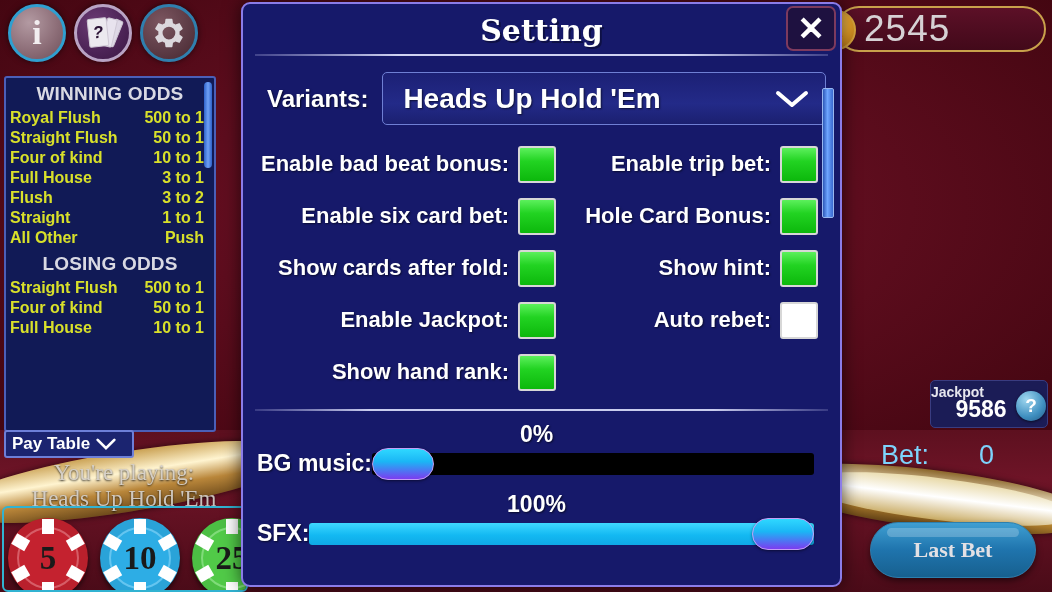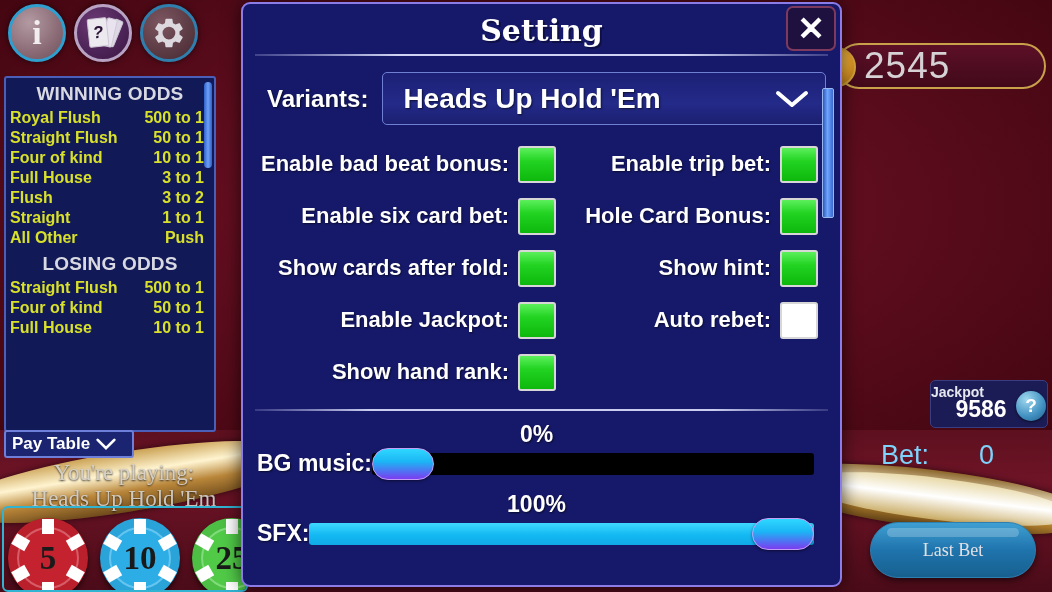--- a/index.html
+++ b/index.html
@@ -159,21 +159,21 @@
   }
   #chip5  { left: 4px;   background: #b9202c; }
   #chip10 { left: 96px;  background: #2aa3d8; }
   #chip25 { left: 188px; background: #4cbf44; }
 
   
   #score-pill {
     position: absolute; right: 6px; top: 6px; width: 210px; height: 46px;
     background: linear-gradient(180deg,#5c1027 0%,#42091a 100%);
     border: 2px solid #c9a14b; border-radius: 23px;
-    display: flex; align-items: flex-end; z-index: 5; margin-top: 37px;
+    display: flex; align-items: flex-end; z-index: 5;
   }
   #coin-icon {
     position: absolute; left: -22px; top: 2px; width: 40px; height: 40px;
     border-radius: 50%;
     background: radial-gradient(circle at 35% 30%, #ffe089 0%, #e8a22a 55%, #a96a12 100%);
     border: 2px solid #d8a43b;
     display:flex; align-items:center; justify-content:center;
   }
   #coin-icon .flame {
     width: 0; height: 0;
@@ -216,23 +216,24 @@
     display: flex; align-items: baseline; gap: 50px;
   }
 
   
   #last-bet-btn {
     position: absolute; right: 16px; bottom: 14px; width: 166px; height: 56px;
     border-radius: 28px;
     background: linear-gradient(180deg,#3f9fd2 0%,#1f74ad 50%,#17608f 100%);
     border: 1px solid #2c7fae;
     display: flex; align-items: center; justify-content: center;
-    color: #e2e0e4; font-size: 18px; font-family: "Liberation Serif", serif;
+    color: #e2e0e4; font-size: 22px; font-family: "Liberation Serif", serif;
     box-shadow: 0 3px 6px rgba(0,0,0,.5);
     z-index: 6;
+    font-weight: bold;
   }
   #last-bet-btn::before {
     content: ""; position: absolute; left: 16px; right: 16px; top: 5px; height: 9px;
     border-radius: 6px; background: rgba(255,255,255,.22);
   }
 
   
   #settings-dialog {
     position: absolute; left: 241px; top: 2px; width: 601px; height: 585px;
     background: #16196a;

